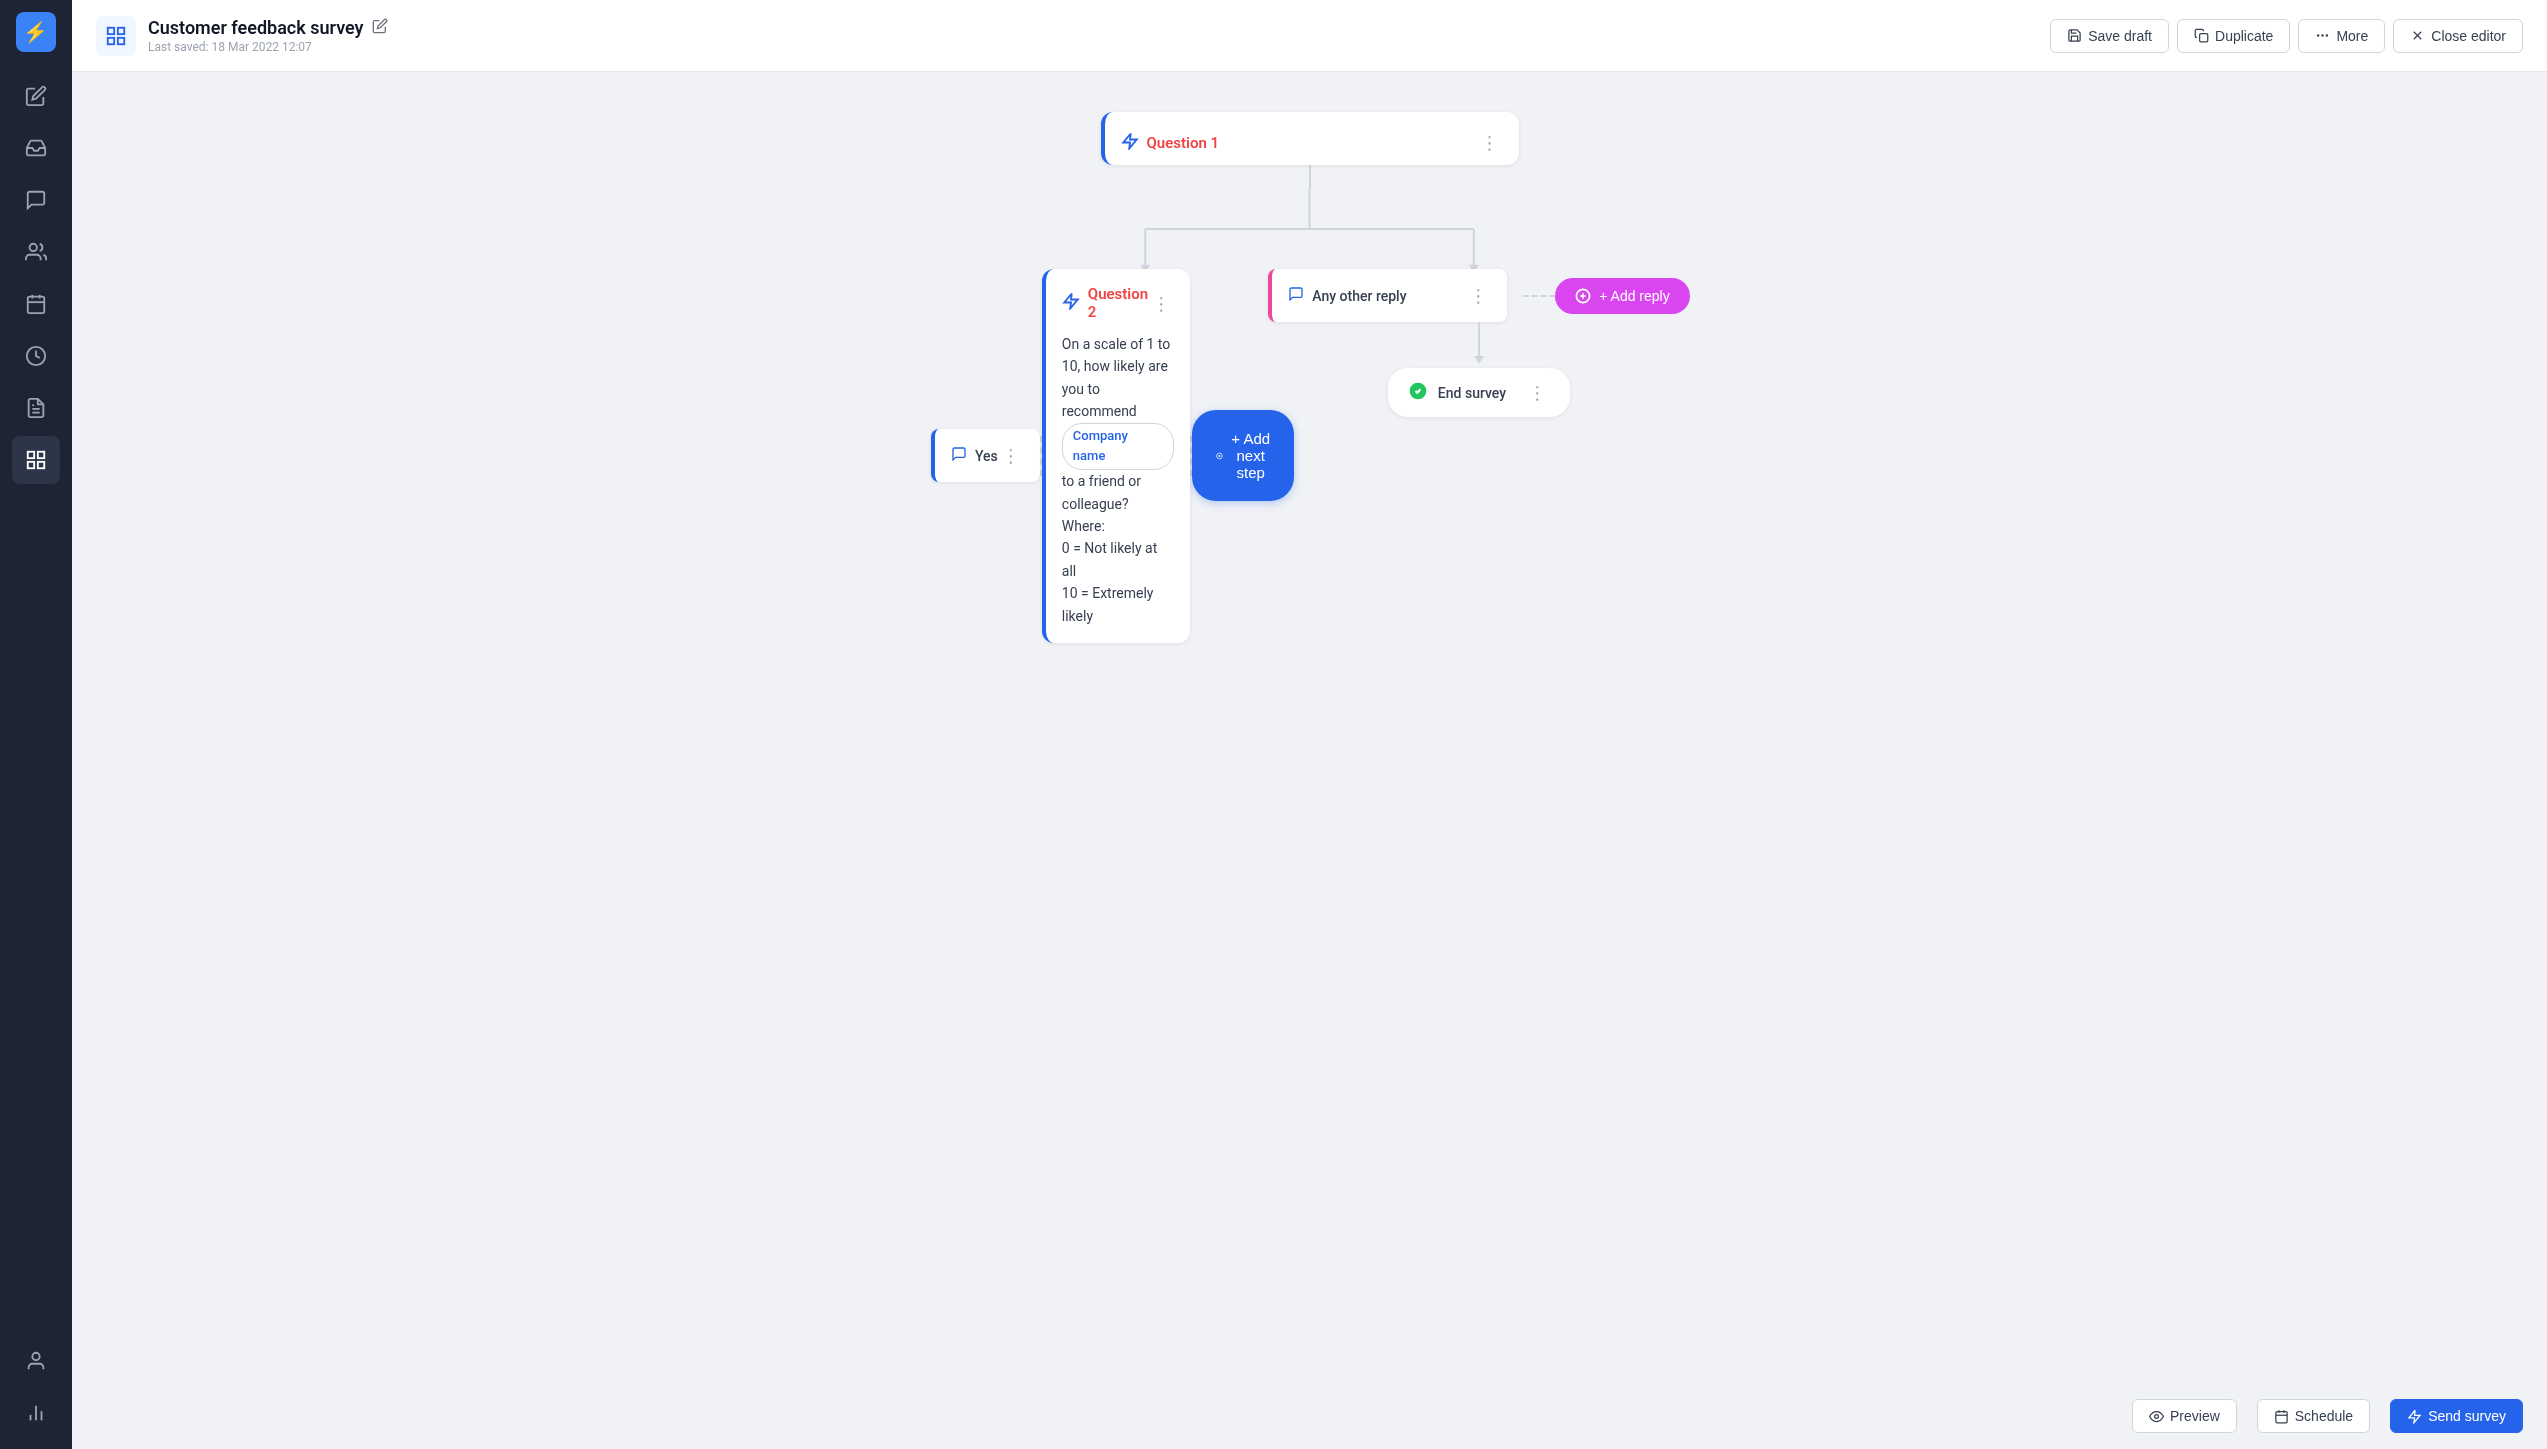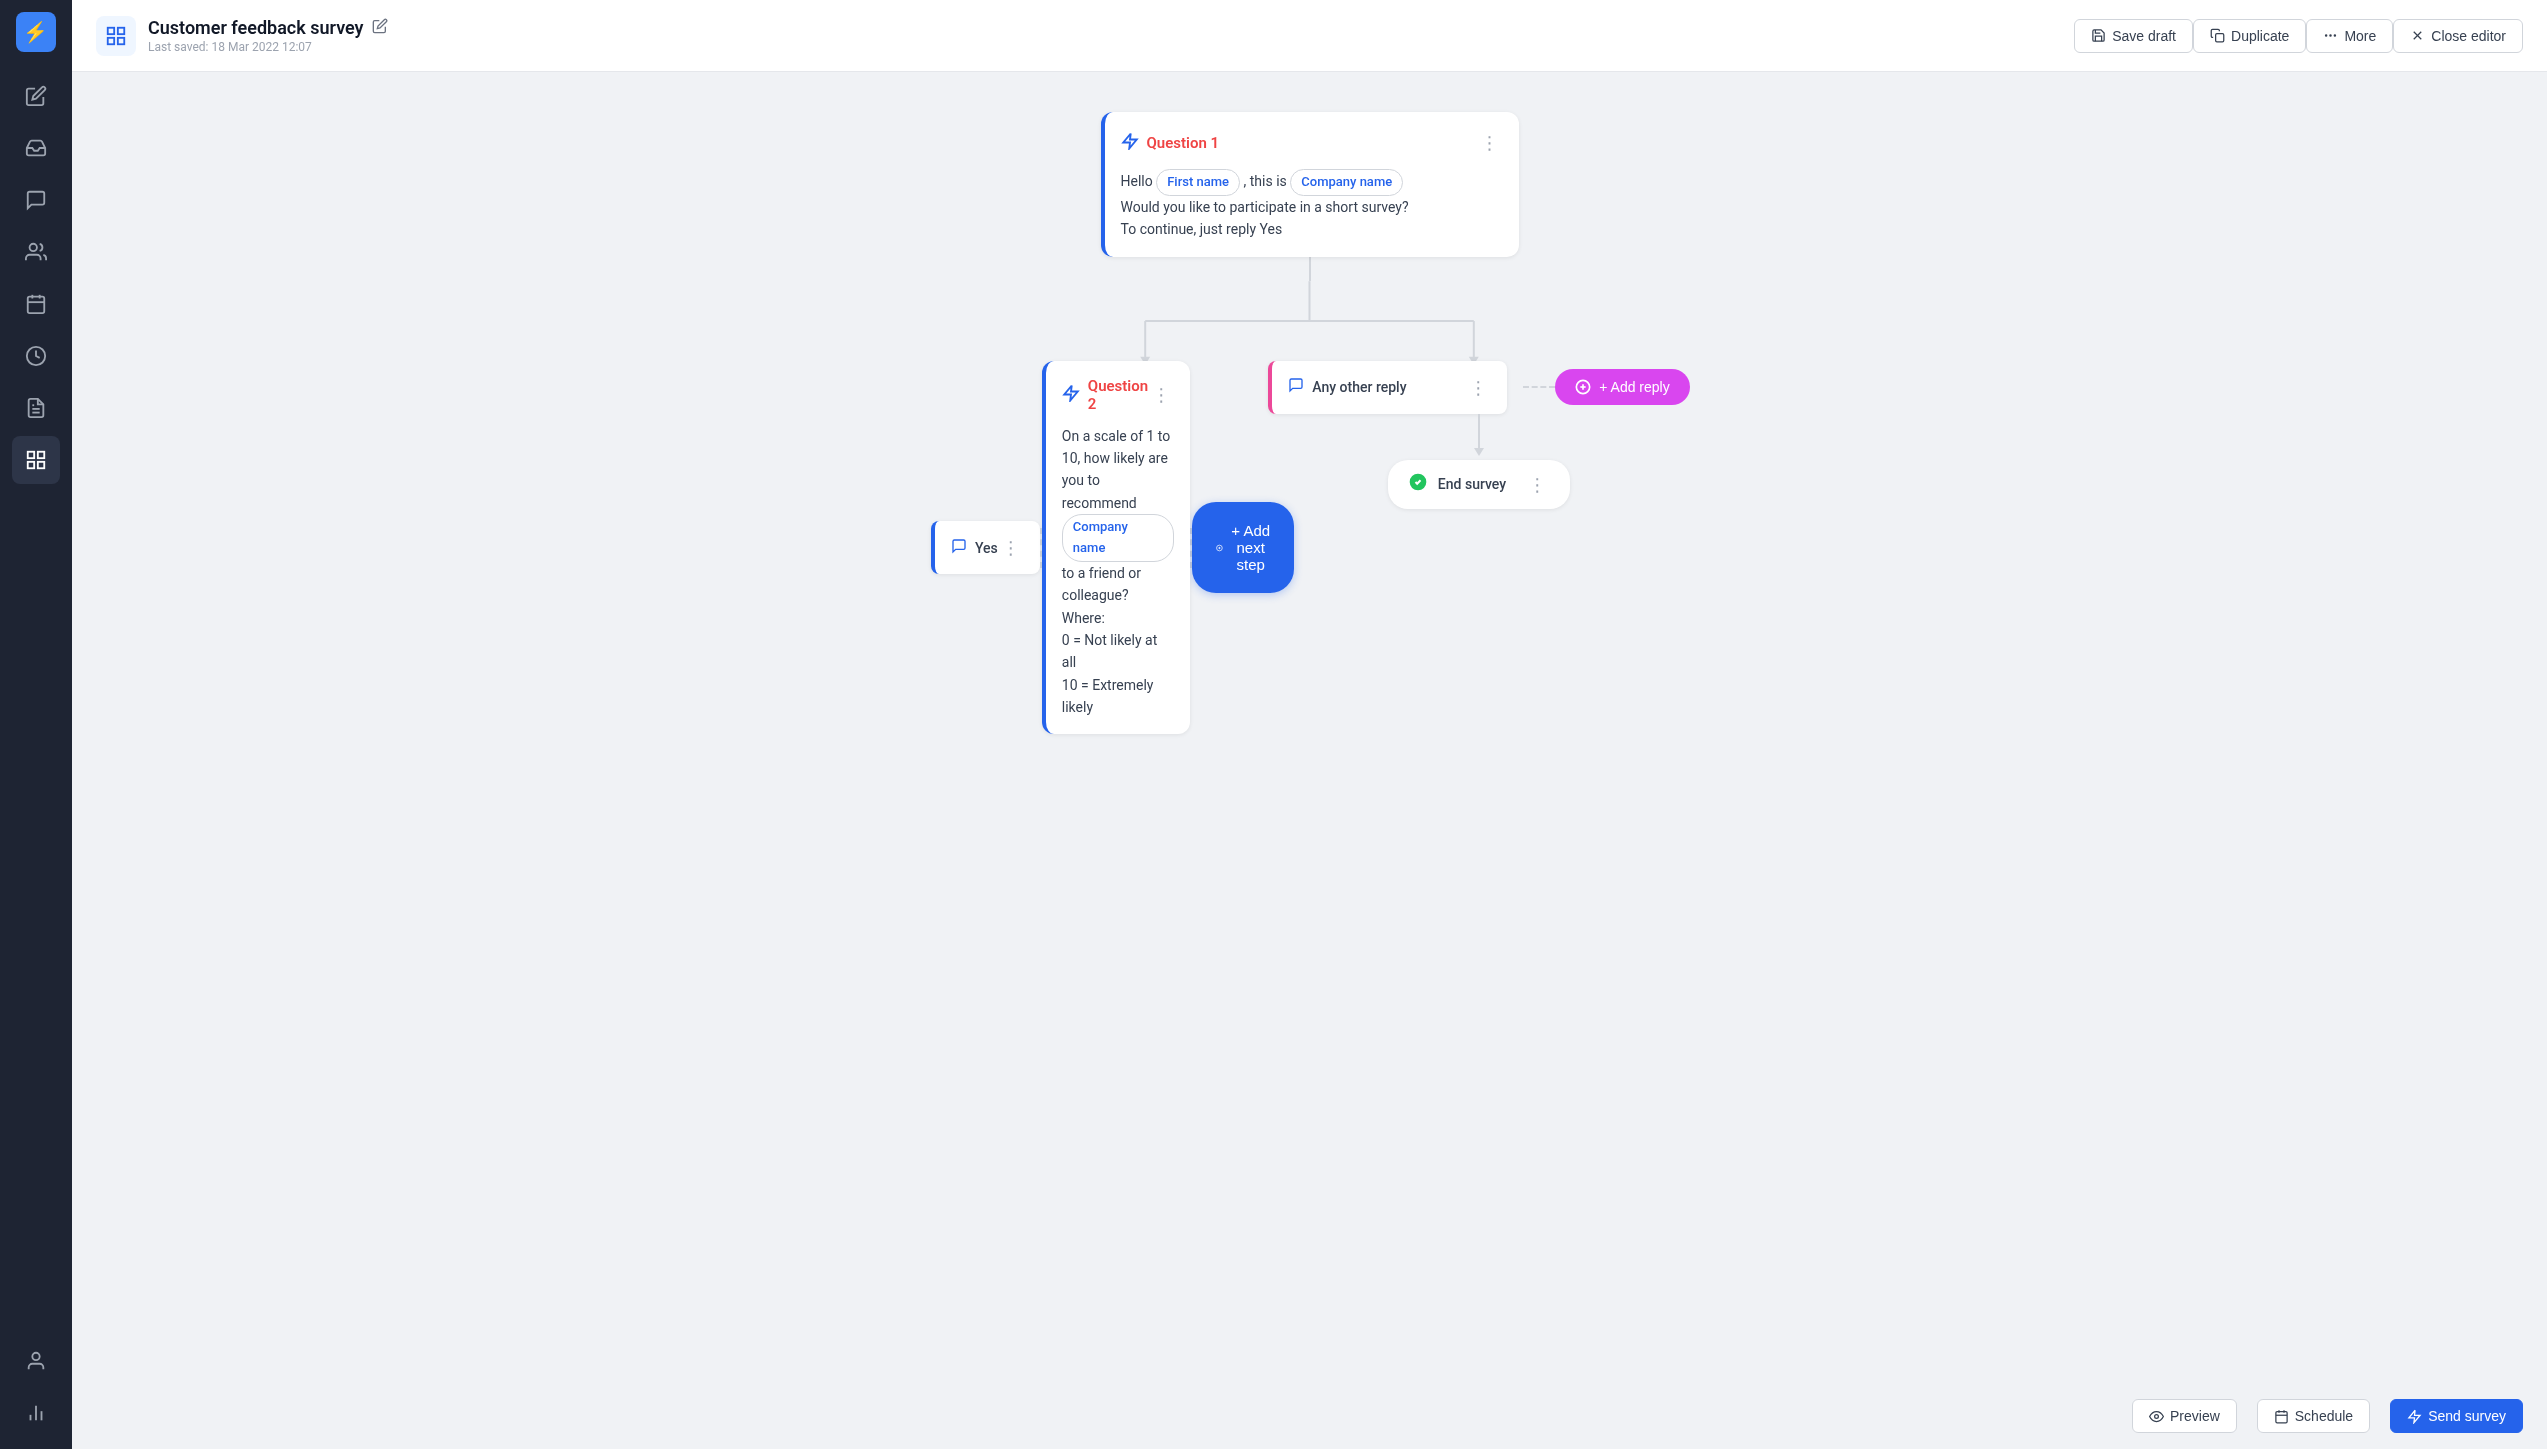--- a/index.html
+++ b/index.html
@@ -83,21 +83,21 @@
       cursor: pointer;
     }
     .header-subtitle {
       font-size: 12px;
       color: #9ca3af;
       margin-top: 2px;
     }
     .header-actions {
       display: flex;
       align-items: flex-end;
-      gap: 0;
+      gap: 8px;
     }
     .btn {
       display: flex;
       align-items: center;
       gap: 6px;
       padding: 8px 16px;
       border-radius: 6px;
       font-size: 14px;
       font-weight: 500;
       cursor: pointer;
@@ -440,32 +440,20 @@
         <div class="card-header">
           <div class="card-title">
             <span class="step-icon">
               <svg width="18" height="18" viewBox="0 0 24 24" fill="none" stroke="#2563eb" stroke-width="2.5">
                   <polyline points="13 2 3 14 12 14 11 22 21 10 12 10 13 2"></polyline>
                 </svg>
             </span>
             <span>Question 1</span>
           </div>
           <div class="card-menu">⋮</div>
-        </div>
-        <div class="card-body">
-          <span>Hello</span>
-          <span> </span>
-          <span class="chip">First name</span>
-          <span>, this is</span>
-          <span> </span>
-          <span class="chip chip-company">Company name</span>
-          <br>
-          <span>Would you like to participate in a short survey?</span>
-          <br>
-          <span>To continue, just reply Yes</span>
         </div>
       </div>
 
       <div style="height: 24px; width: 2px; background: #d1d5db; margin: 0 auto;"></div>
 
       <div style="position: relative; width: 697px; height: 80px;">
         <svg width="697" height="80" style="overflow: visible;" viewBox="0 0 700 80">
 
           <line x1="350" y1="0" x2="350" y2="40" stroke="#d1d5db" stroke-width="2"></line>
 

